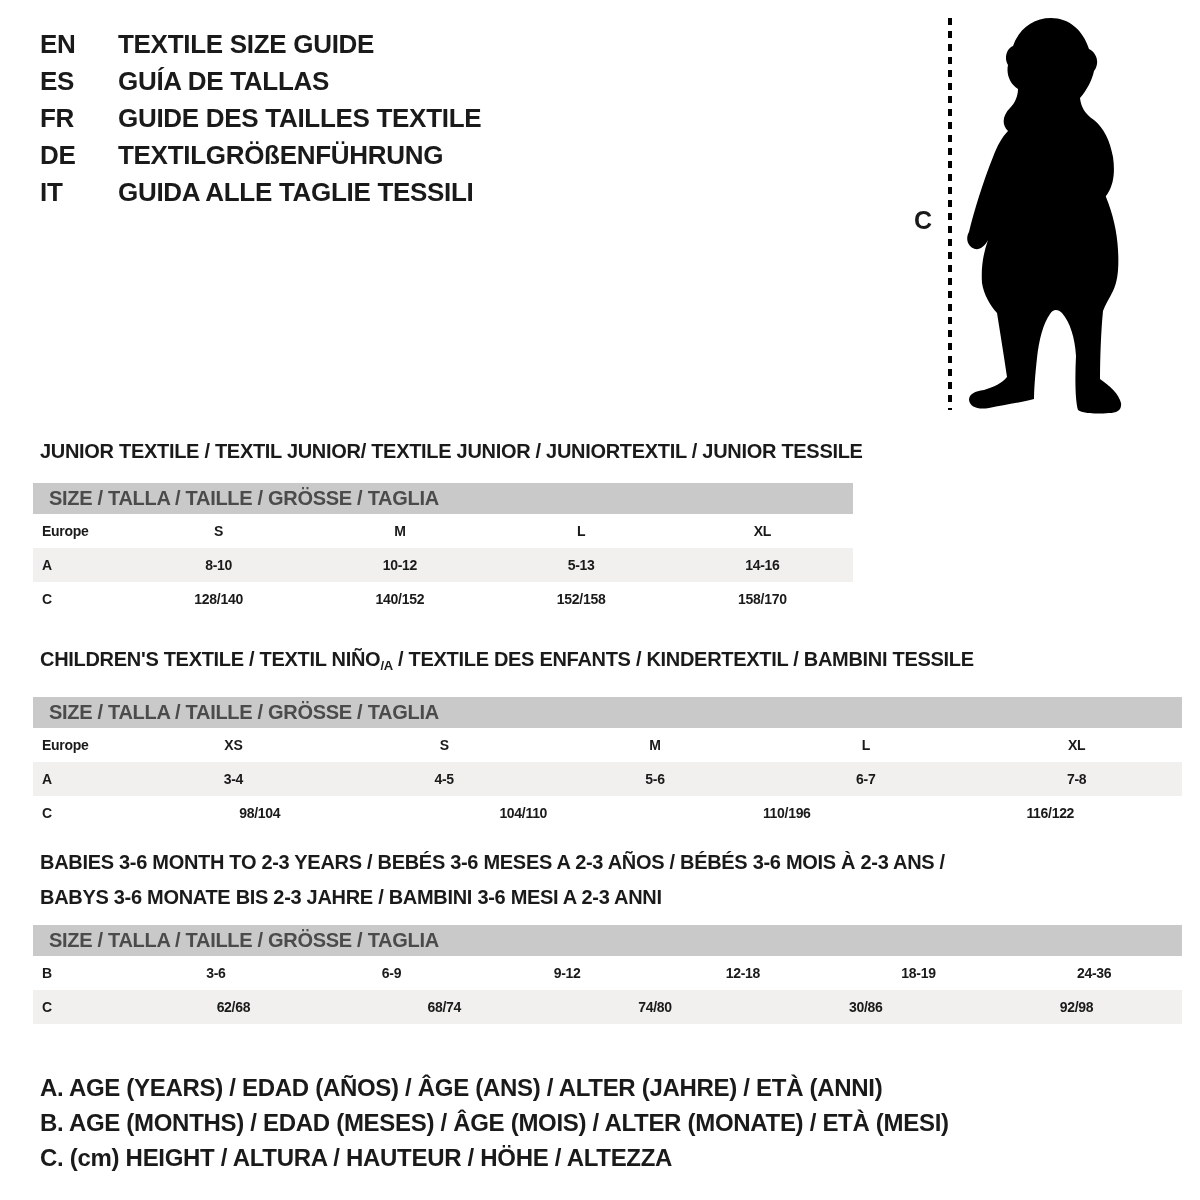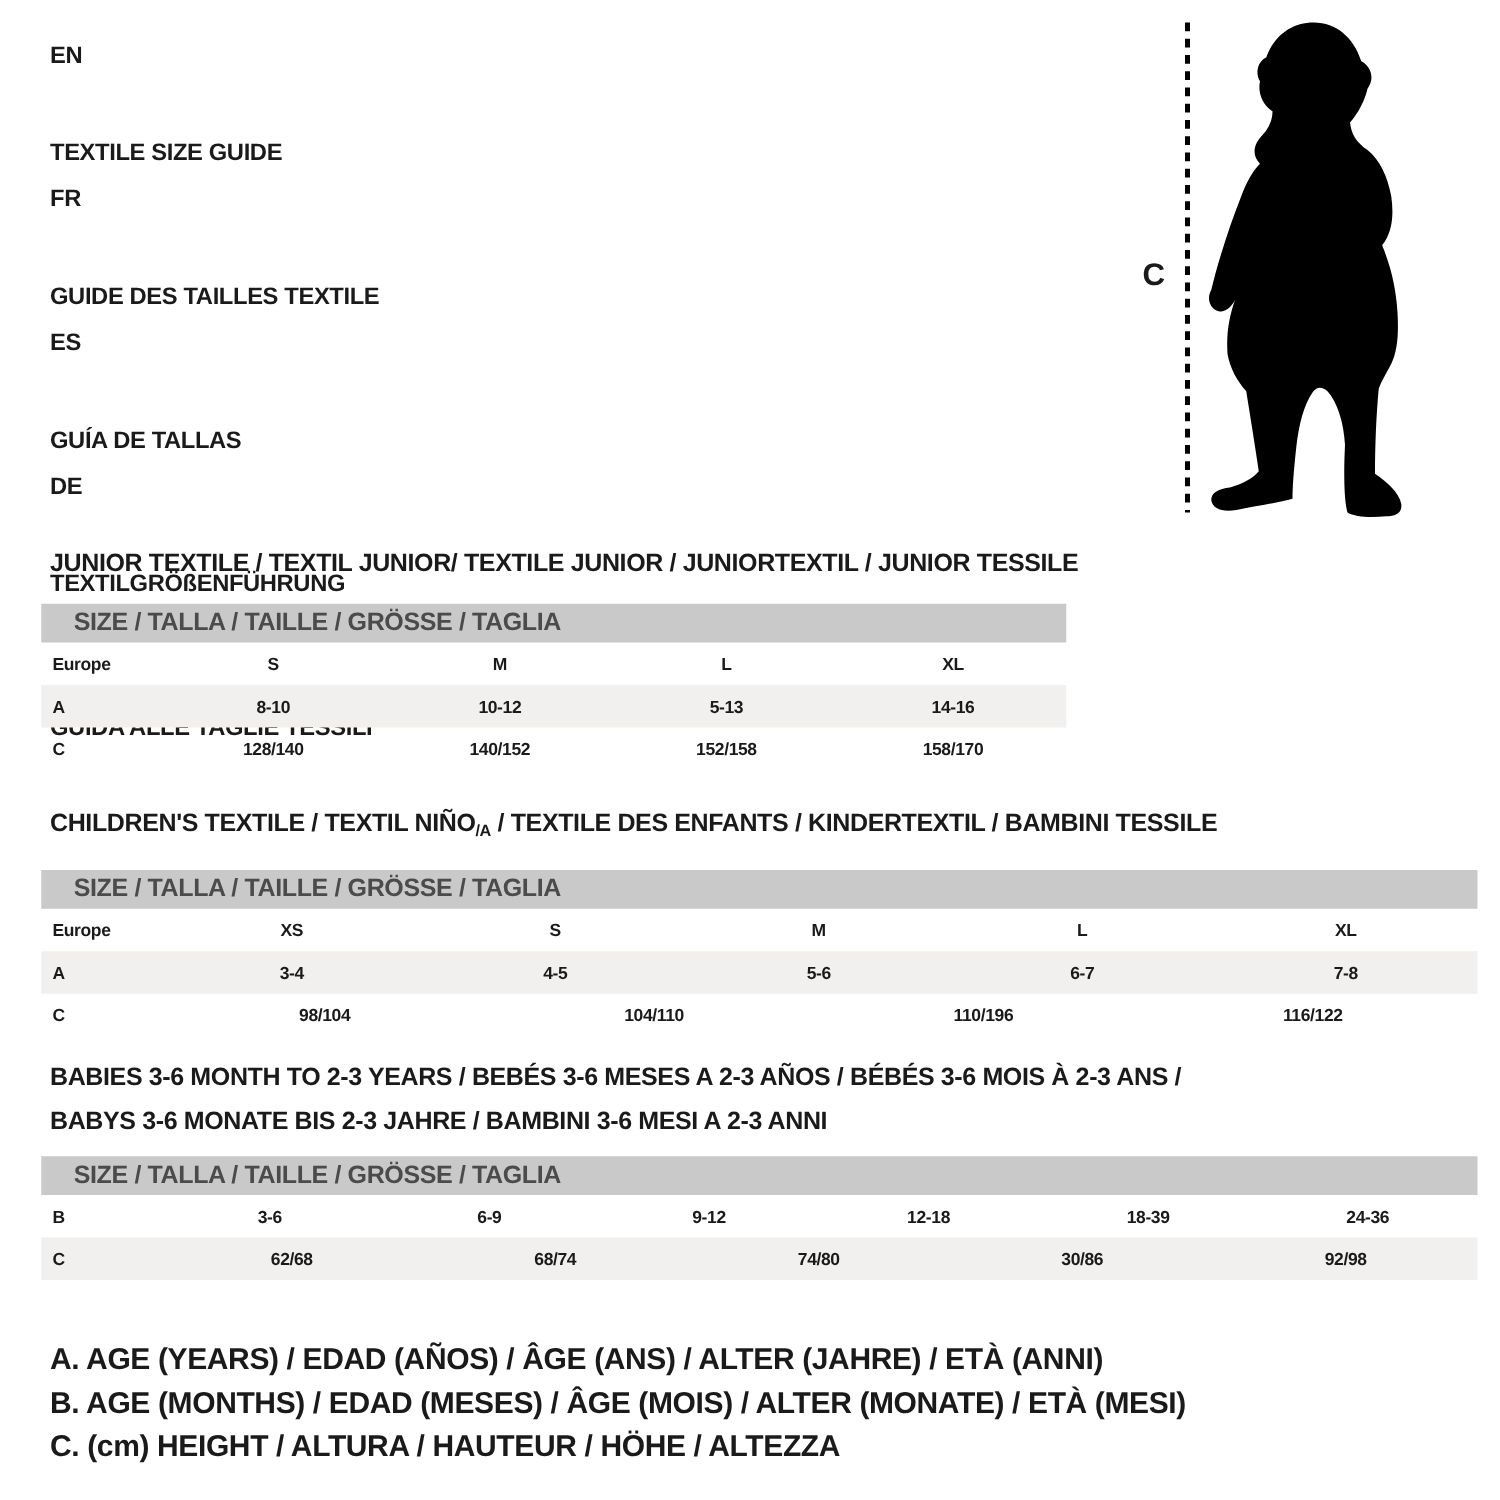--- a/index.html
+++ b/index.html
@@ -9,21 +9,21 @@
     font-family:"Liberation Sans", sans-serif;
     color:#1a1a1a;
     letter-spacing:-0.3px;
     overflow:hidden;
     position:relative;
   }
   .page{position:absolute;inset:0;}
 
   
   .lang-list{position:absolute;left:40px;top:26px;}
-  .lang-row{display:flex;line-height:37px;font-size:19px;font-weight:bold;white-space:nowrap;flex-direction:column;}
+  .lang-row{display:flex;line-height:37px;font-size:26px;font-weight:bold;white-space:nowrap;}
   .lang-code{width:78px;flex:0 0 78px;}
 
   
   .figure{position:absolute;left:900px;top:10px;width:256px;height:418px;}
   .figure svg{position:absolute;left:0;top:0;}
   .height-label{position:absolute;left:14px;top:196px;font-size:25px;font-weight:bold;}
 
   
   .section{position:absolute;}
   .section-junior{left:33px;top:434px;width:820px;}
@@ -32,21 +32,21 @@
   .section-title{font-size:20px;font-weight:bold;line-height:35px;padding-left:7px;white-space:nowrap;}
   .section-title .sub{font-size:13px;vertical-align:-4px;}
 
   .tbl{margin-top:14px;}
   .section-babies .tbl{margin-top:10px;}
   .tbl-header{
     height:31px;line-height:31px;
     background:var(--header-bg,#c9c9c9);
     color:var(--header-text,#4b4b4b);
     font-size:20px;font-weight:bold;
-    padding-left:26px;
+    padding-left:16px;
   }
   .tr{display:flex;height:34px;line-height:34px;font-size:14px;font-weight:bold;}
   .tr.shaded{background:var(--row-shaded,#f1f0ef);}
   .td-label{flex:0 0 95px;padding-left:9px;box-sizing:border-box;text-align:left;}
   .td{flex:1 1 0;text-align:center;}
 
   
   .legend{position:absolute;left:40px;top:1070px;}
   .legend-line{font-size:24px;font-weight:bold;line-height:35px;white-space:nowrap;}
 </style>
@@ -54,26 +54,26 @@
 <body style="background: rgb(255, 255, 255); color: rgb(26, 26, 26);">
 
 <div class="page">
 
   <div class="lang-list">
       <div class="lang-row">
         <span class="lang-code">EN</span>
         <span class="lang-title">TEXTILE SIZE GUIDE</span>
       </div>
       <div class="lang-row">
+        <span class="lang-code">ES</span>
+        <span class="lang-title">GUÍA DE TALLAS</span>
+      </div>
+      <div class="lang-row">
         <span class="lang-code">FR</span>
         <span class="lang-title">GUIDE DES TAILLES TEXTILE</span>
-      </div>
-      <div class="lang-row">
-        <span class="lang-code">ES</span>
-        <span class="lang-title">GUÍA DE TALLAS</span>
       </div>
       <div class="lang-row">
         <span class="lang-code">DE</span>
         <span class="lang-title">TEXTILGRÖßENFÜHRUNG</span>
       </div>
       <div class="lang-row">
         <span class="lang-code">IT</span>
         <span class="lang-title">GUIDA ALLE TAGLIE TESSILI</span>
       </div>
     </div>
@@ -185,21 +185,21 @@
         <div class="section-title"><span>BABIES 3-6 MONTH TO 2-3 YEARS / BEBÉS 3-6 MESES A 2-3 AÑOS / BÉBÉS 3-6 MOIS À 2-3 ANS /</span></div>
         <div class="section-title"><span>BABYS 3-6 MONATE BIS 2-3 JAHRE / BAMBINI 3-6 MESI A 2-3 ANNI</span></div>
         <div class="tbl">
           <div class="tbl-header">SIZE / TALLA / TAILLE / GRÖSSE / TAGLIA</div>
           <div class="tr">
             <div class="td-label">B</div>
             <div class="td">3-6</div>
             <div class="td">6-9</div>
             <div class="td">9-12</div>
             <div class="td">12-18</div>
-            <div class="td">18-39</div>
+            <div class="td">18-19</div>
             <div class="td">24-36</div>
           </div>
           <div class="tr shaded">
             <div class="td-label">C</div>
             <div class="td">62/68</div>
             <div class="td">68/74</div>
             <div class="td">74/80</div>
             <div class="td">30/86</div>
             <div class="td">92/98</div>
           </div>

